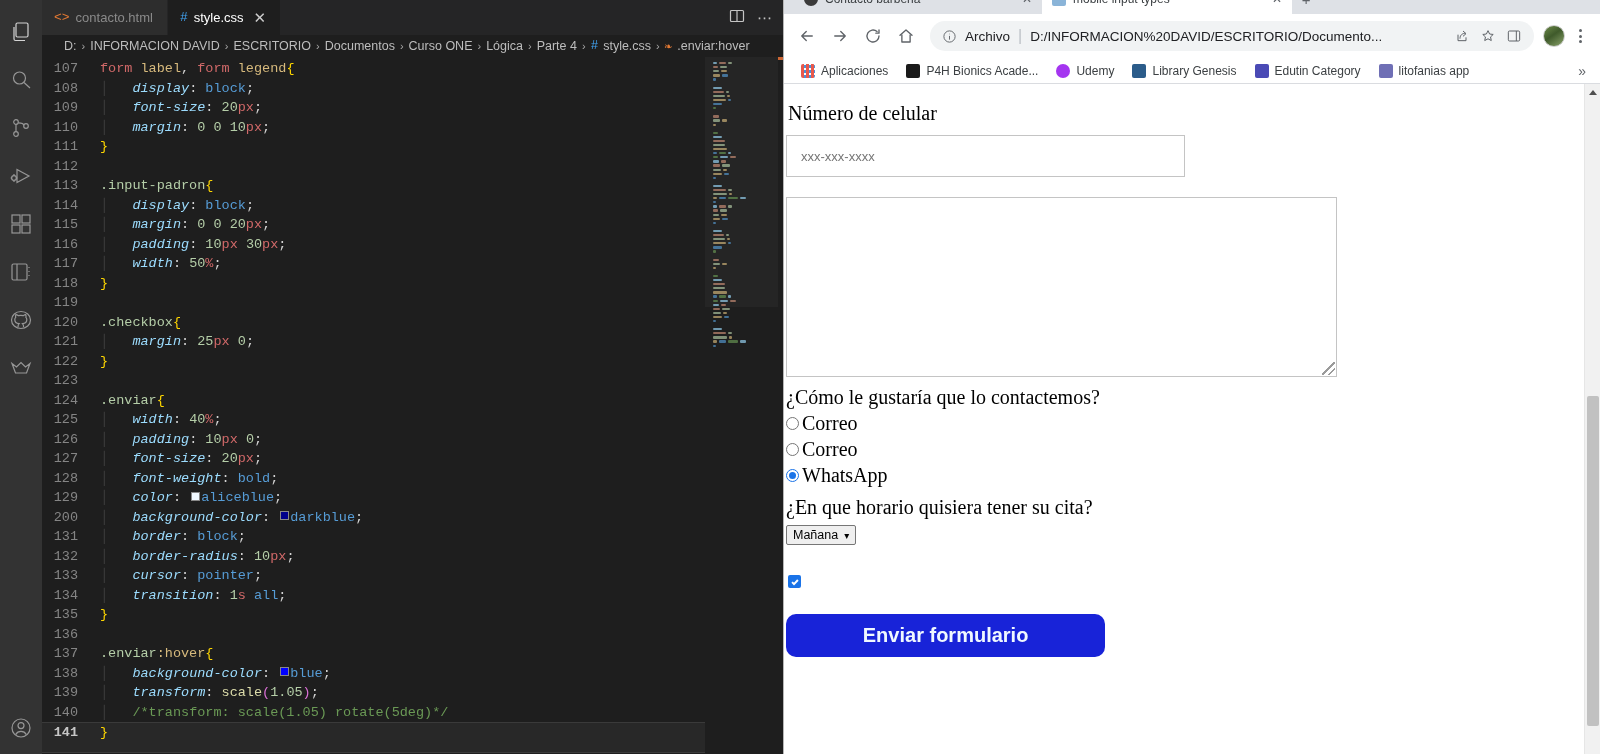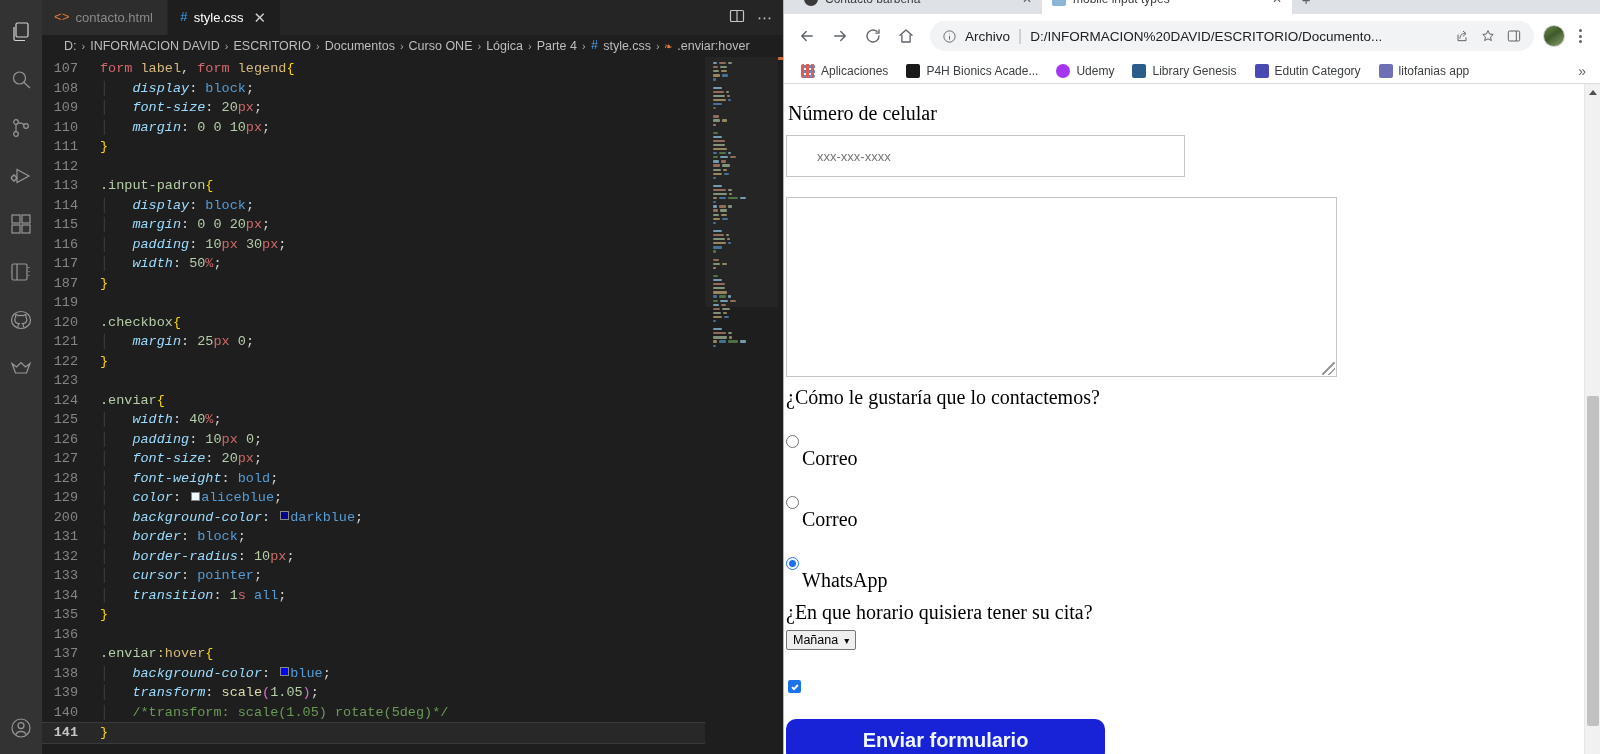--- a/index.html
+++ b/index.html
@@ -83,21 +83,21 @@
   #code {
     flex:1;
     font-family:"Liberation Mono", monospace;
     font-size:13.5px;
     line-height:19.5px;
     padding-top:2px;
     position:relative;
     overflow:hidden;
   }
   .cl { display:flex; height:19.5px; white-space:pre; }
-  .cl.cur { background:#282828; border-top:1px solid #3a3a3a; border-bottom:1px solid #3a3a3a; height:22px;}
+  .cl.cur { background:#282828; border-top:1px solid #3a3a3a; border-bottom:1px solid #3a3a3a; height:31px;}
   .ln {
     width:58px; text-align:right; padding-right:22px;
     color:#858585; flex:0 0 58px; user-select:none;
   }
   .cl.cur .ln { color:#c6c6c6; font-weight:bold; }
   .ctext { flex:1; }
   .guide { color:#404040; }
 
   
   .t-sel   { color:#d7ba7d; }
@@ -230,21 +230,21 @@
     display:flex;
   }
   #page-content {
     flex:1; padding:18px 0 0 0; position:relative;
     font-family:"Liberation Serif", serif;
     color:#000;
     min-width:0;
   }
   .fld-label { font-size:20px; margin:0 0 10px 0; display:block; padding-left:2px; }
   .inp-padron {
-    display:block; margin:0 0 20px 0; padding:10px 30px;
+    display:block; margin:0 0 20px 0; padding:10px 14px;
     width:50%; font-size:13px; color:#757575;
     border:1px solid #c4c4c4; background:#fff;
     font-family:"Liberation Sans", sans-serif;
     height:42px;
   }
   .txt-area {
     display:block; width:69%; height:180px;
     border:1px solid #c4c4c4; background:#fff;
     margin:0 0 0 0;
     position:relative;
@@ -260,21 +260,21 @@
   .radio-row { display:flex; align-items:center; gap:3px; margin:3px 0; }
   .radio {
     width:13px; height:13px; border-radius:50%;
     border:1px solid #767676; background:#fff;
     flex:0 0 13px; display:flex; align-items:center; justify-content:center;
   }
   .radio.sel { border:1px solid #1a73e8; background:#fff; }
   .radio.sel::after {
     content:""; width:7px; height:7px; border-radius:50%; background:#1a73e8; display:block;
   }
-  .radio-label { font-size:20px;margin-top:35px; }
+  .radio-label { font-size:20px; }
   .sel-box {
     margin-top:4px;
     display:inline-flex; align-items:center; gap:6px;
     border:1px solid #767676; background:#efefef;
     border-radius:2px; padding:2px 6px;
     font-family:"Liberation Sans", sans-serif; font-size:12.5px; color:#000;
   }
   .chev { font-size:10px; color:#000; }
   .chk-row { display:flex; align-items:center; gap:6px; margin:30px 0 0 2px; }
   .chk {
@@ -429,21 +429,21 @@
           <div class="cl"><span class="ln">108</span><span class="ctext"><span class="guide">│</span>   <span class="t-prop">display</span><span class="t-punc">:</span> <span class="t-kw">block</span><span class="t-punc">;</span></span></div>
           <div class="cl"><span class="ln">109</span><span class="ctext"><span class="guide">│</span>   <span class="t-prop">font-size</span><span class="t-punc">:</span> <span class="t-num">20</span><span class="t-unit">px</span><span class="t-punc">;</span></span></div>
           <div class="cl"><span class="ln">110</span><span class="ctext"><span class="guide">│</span>   <span class="t-prop">margin</span><span class="t-punc">:</span> <span class="t-num">0 0 10</span><span class="t-unit">px</span><span class="t-punc">;</span></span></div>
           <div class="cl"><span class="ln">111</span><span class="ctext"><span class="t-brace">}</span></span></div>
           <div class="cl"><span class="ln">112</span><span class="ctext"></span></div>
           <div class="cl"><span class="ln">113</span><span class="ctext"><span class="t-class">.input-padron</span><span class="t-brace">{</span></span></div>
           <div class="cl"><span class="ln">114</span><span class="ctext"><span class="guide">│</span>   <span class="t-prop">display</span><span class="t-punc">:</span> <span class="t-kw">block</span><span class="t-punc">;</span></span></div>
           <div class="cl"><span class="ln">115</span><span class="ctext"><span class="guide">│</span>   <span class="t-prop">margin</span><span class="t-punc">:</span> <span class="t-num">0 0 20</span><span class="t-unit">px</span><span class="t-punc">;</span></span></div>
           <div class="cl"><span class="ln">116</span><span class="ctext"><span class="guide">│</span>   <span class="t-prop">padding</span><span class="t-punc">:</span> <span class="t-num">10</span><span class="t-unit">px</span> <span class="t-num">30</span><span class="t-unit">px</span><span class="t-punc">;</span></span></div>
           <div class="cl"><span class="ln">117</span><span class="ctext"><span class="guide">│</span>   <span class="t-prop">width</span><span class="t-punc">:</span> <span class="t-num">50</span><span class="t-unit">%</span><span class="t-punc">;</span></span></div>
-          <div class="cl"><span class="ln">187</span><span class="ctext"><span class="t-brace">}</span></span></div>
+          <div class="cl"><span class="ln">118</span><span class="ctext"><span class="t-brace">}</span></span></div>
           <div class="cl"><span class="ln">119</span><span class="ctext"></span></div>
           <div class="cl"><span class="ln">120</span><span class="ctext"><span class="t-class">.checkbox</span><span class="t-brace">{</span></span></div>
           <div class="cl"><span class="ln">121</span><span class="ctext"><span class="guide">│</span>   <span class="t-prop">margin</span><span class="t-punc">:</span> <span class="t-num">25</span><span class="t-unit">px</span> <span class="t-num">0</span><span class="t-punc">;</span></span></div>
           <div class="cl"><span class="ln">122</span><span class="ctext"><span class="t-brace">}</span></span></div>
           <div class="cl"><span class="ln">123</span><span class="ctext"></span></div>
           <div class="cl"><span class="ln">124</span><span class="ctext"><span class="t-class">.enviar</span><span class="t-brace">{</span></span></div>
           <div class="cl"><span class="ln">125</span><span class="ctext"><span class="guide">│</span>   <span class="t-prop">width</span><span class="t-punc">:</span> <span class="t-num">40</span><span class="t-unit">%</span><span class="t-punc">;</span></span></div>
           <div class="cl"><span class="ln">126</span><span class="ctext"><span class="guide">│</span>   <span class="t-prop">padding</span><span class="t-punc">:</span> <span class="t-num">10</span><span class="t-unit">px</span> <span class="t-num">0</span><span class="t-punc">;</span></span></div>
           <div class="cl"><span class="ln">127</span><span class="ctext"><span class="guide">│</span>   <span class="t-prop">font-size</span><span class="t-punc">:</span> <span class="t-num">20</span><span class="t-unit">px</span><span class="t-punc">;</span></span></div>
           <div class="cl"><span class="ln">128</span><span class="ctext"><span class="guide">│</span>   <span class="t-prop">font-weight</span><span class="t-punc">:</span> <span class="t-kw">bold</span><span class="t-punc">;</span></span></div>

